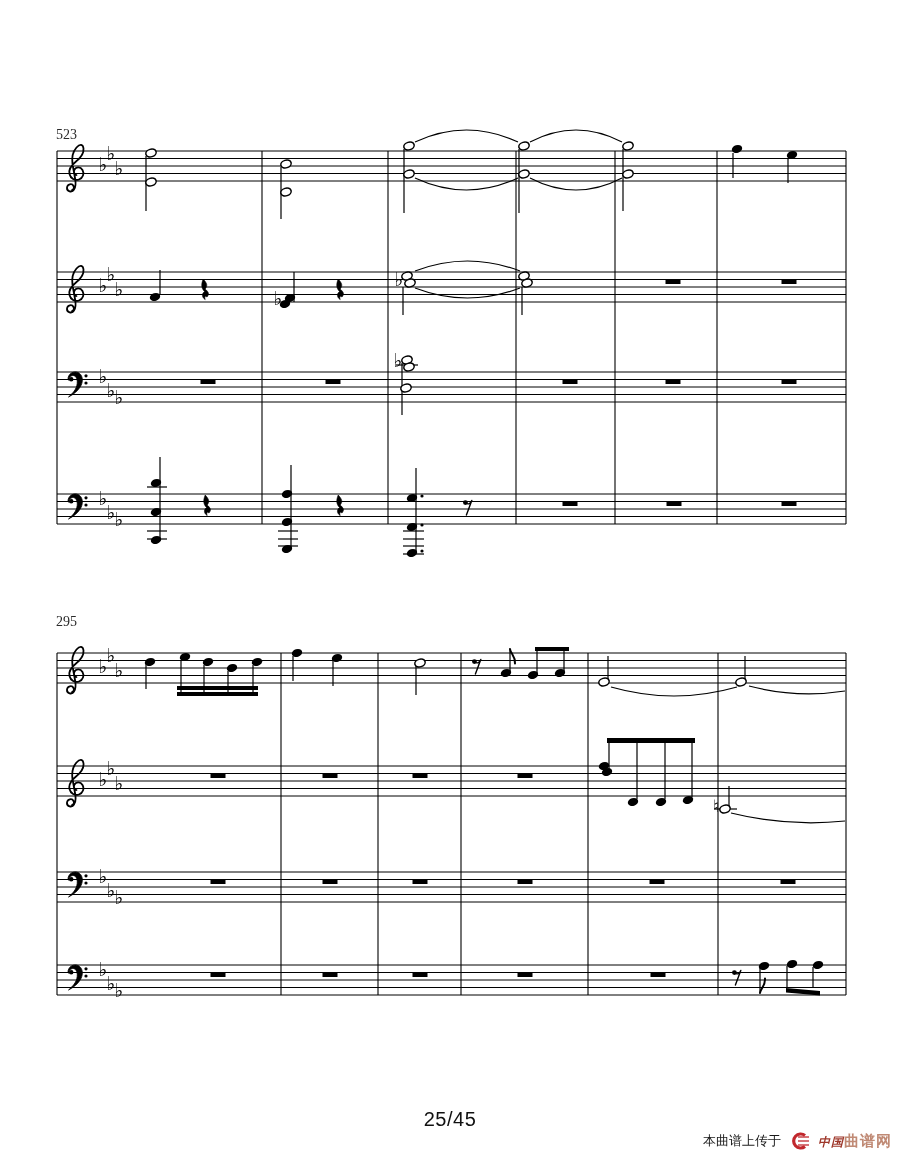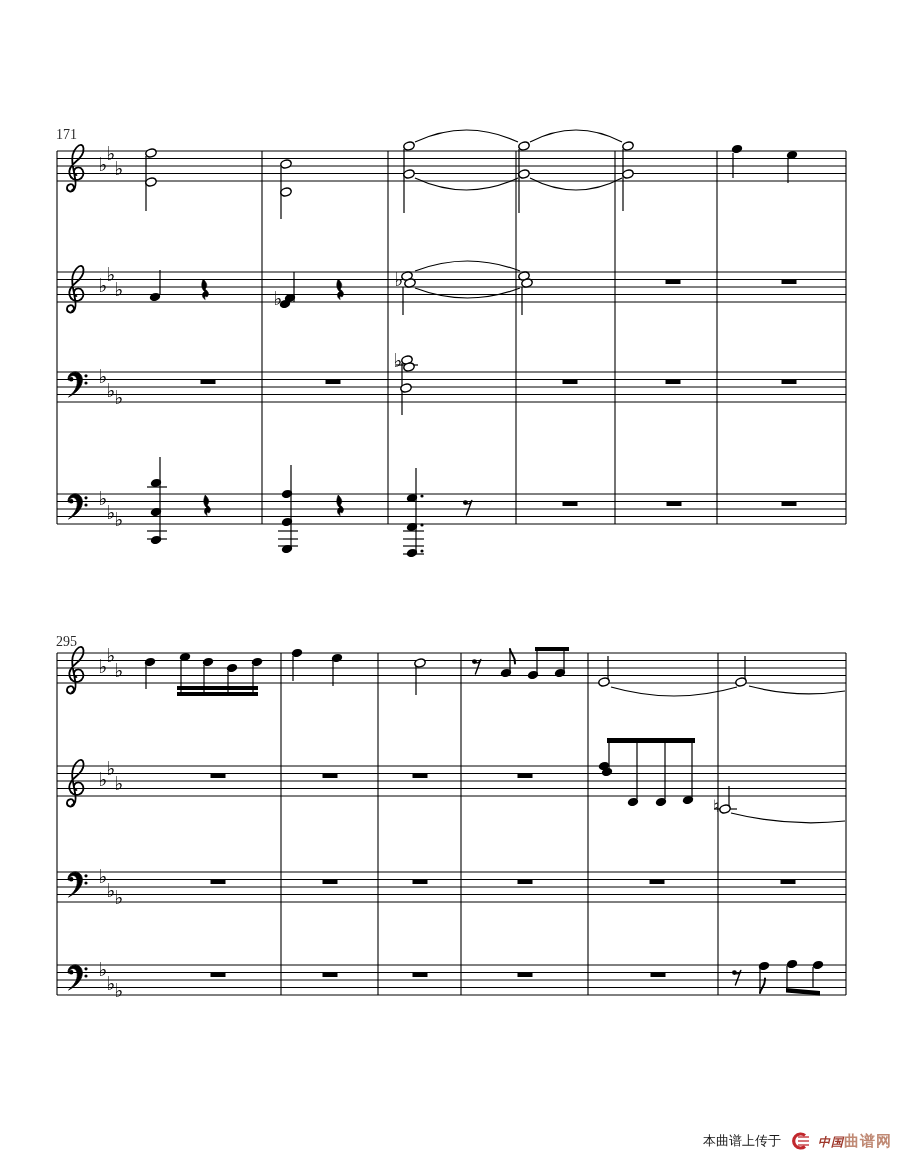--- a/index.html
+++ b/index.html
@@ -2,21 +2,21 @@
 <html><head>
 <meta charset="utf-8">
 <style>
   html,body{margin:0;padding:0;background:#e8e8e8;}
   .page{position:relative;width:900px;height:1163px;background:#ffffff;overflow:hidden;
         font-family:"Liberation Sans",sans-serif;margin:0 auto;}
   #score-svg{position:absolute;left:0;top:0;}
   .measure-number{position:absolute;font-family:"Liberation Serif","DejaVu Serif",serif;
         font-size:14px;color:#2a2a2a;}
   .mn-1{left:56px;top:127px;}
-  .mn-2{left:56px;top:634px;}
+  .mn-2{left:56px;top:614px;}
   .footer{position:absolute;left:0;right:0;top:1108px;text-align:center;
         font-size:20px;color:#111;letter-spacing:0.5px;}
   .watermark{position:absolute;left:703px;top:1130px;display:flex;align-items:center;gap:8px;}
   .wm-prefix{font-size:13px;color:#1a1a1a;}
   .wm-logo{display:inline-block;}
   .wm-site-bold{font-size:12px;font-weight:bold;font-style:italic;color:#9e372a;letter-spacing:1px;}
   .wm-site-light{font-size:15px;font-weight:bold;color:#c08a75;letter-spacing:1px;}
 </style>
 </head>
 <body>
@@ -339,23 +339,24 @@
       <polygon points="607,738 695,738 695,743 607,743" fill="#000000"></polygon>
       <polygon points="786,988 820,991 820,995.5 786,992.5" fill="#000000"></polygon>
       <path d="M 510 649 C 510.6 654 515.4 655.5 515 663.5" fill="none" stroke="#000000" stroke-width="2" stroke-linecap="round"></path>
       <path d="M 760 993 C 760.6 988 765.4 986.5 765 978.5" fill="none" stroke="#000000" stroke-width="2" stroke-linecap="round"></path>
       <path d="M 611 687 Q 674 705 737 687" fill="none" stroke="#000000" stroke-width="1.2"></path>
       <path d="M 749 686 Q 797 698.5 845 691" fill="none" stroke="#000000" stroke-width="1.2"></path>
       <path d="M 731 813 Q 788 827 845 821" fill="none" stroke="#000000" stroke-width="1.2"></path>
       <text x="716" y="812" font-size="17" text-anchor="middle" font-family="&quot;DejaVu Sans&quot;,sans-serif" fill="#000000">♮</text>
     </svg>
 
-  <div class="measure-number mn-1">171</div>
+  <div class="measure-number mn-1">523</div>
   <div class="measure-number mn-2">295</div>
 
+  <div class="footer">25/45</div>
 
   <div class="watermark">
     <span class="wm-prefix">本曲谱上传于</span>
     <svg class="wm-logo" width="21" height="22" viewBox="0 0 21 22">
       <path d="M 16 5.5 A 7 7 0 1 0 16 16.5" fill="none" stroke="#c1272d" stroke-width="3.2"></path>
       <line x1="9" y1="7" x2="20" y2="7" stroke="#c1272d" stroke-width="1.3"></line>
       <line x1="9" y1="11" x2="20" y2="11" stroke="#c1272d" stroke-width="1.3"></line>
       <line x1="9" y1="15" x2="20" y2="15" stroke="#c1272d" stroke-width="1.3"></line>
     </svg>
     <span>

